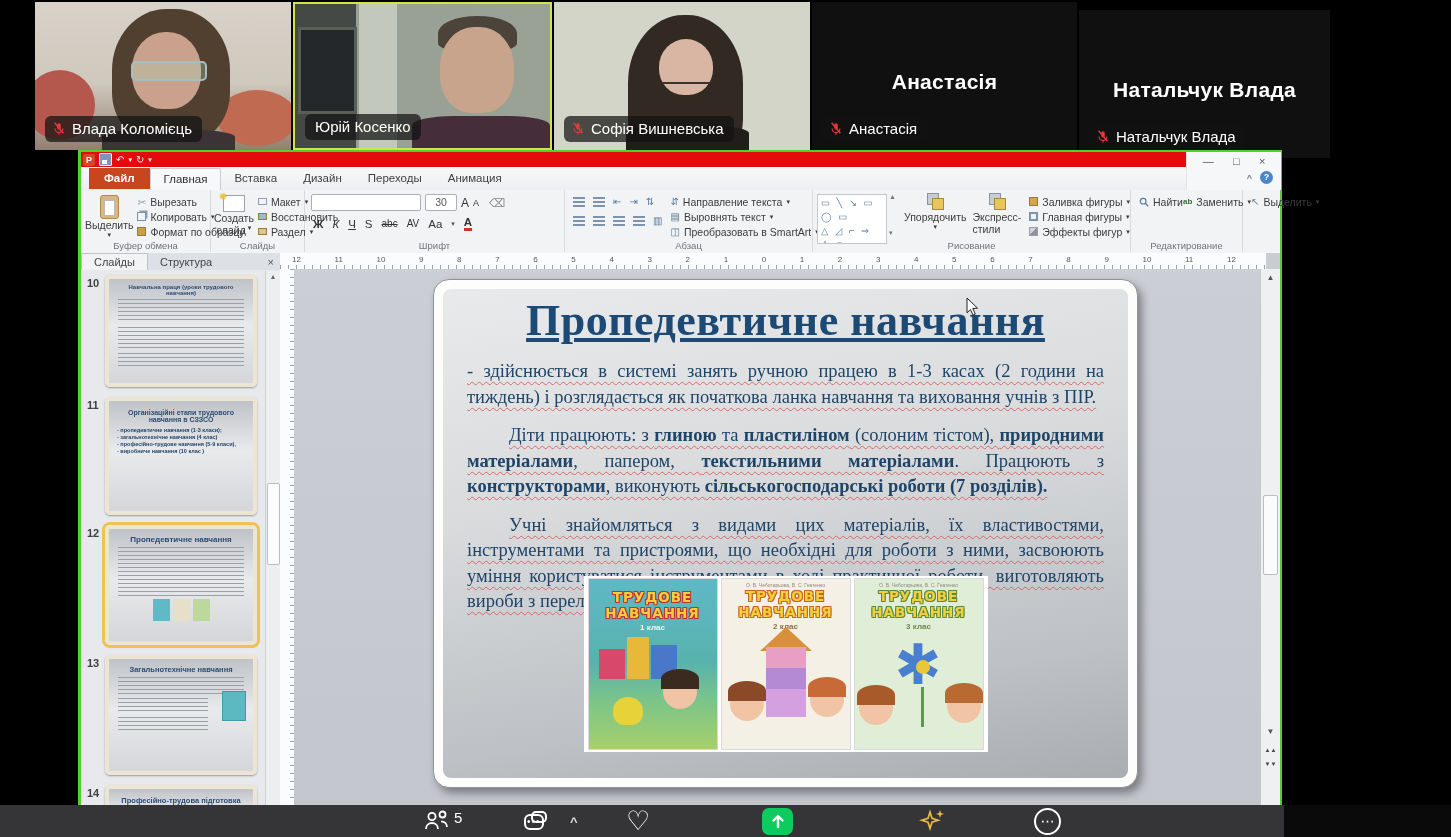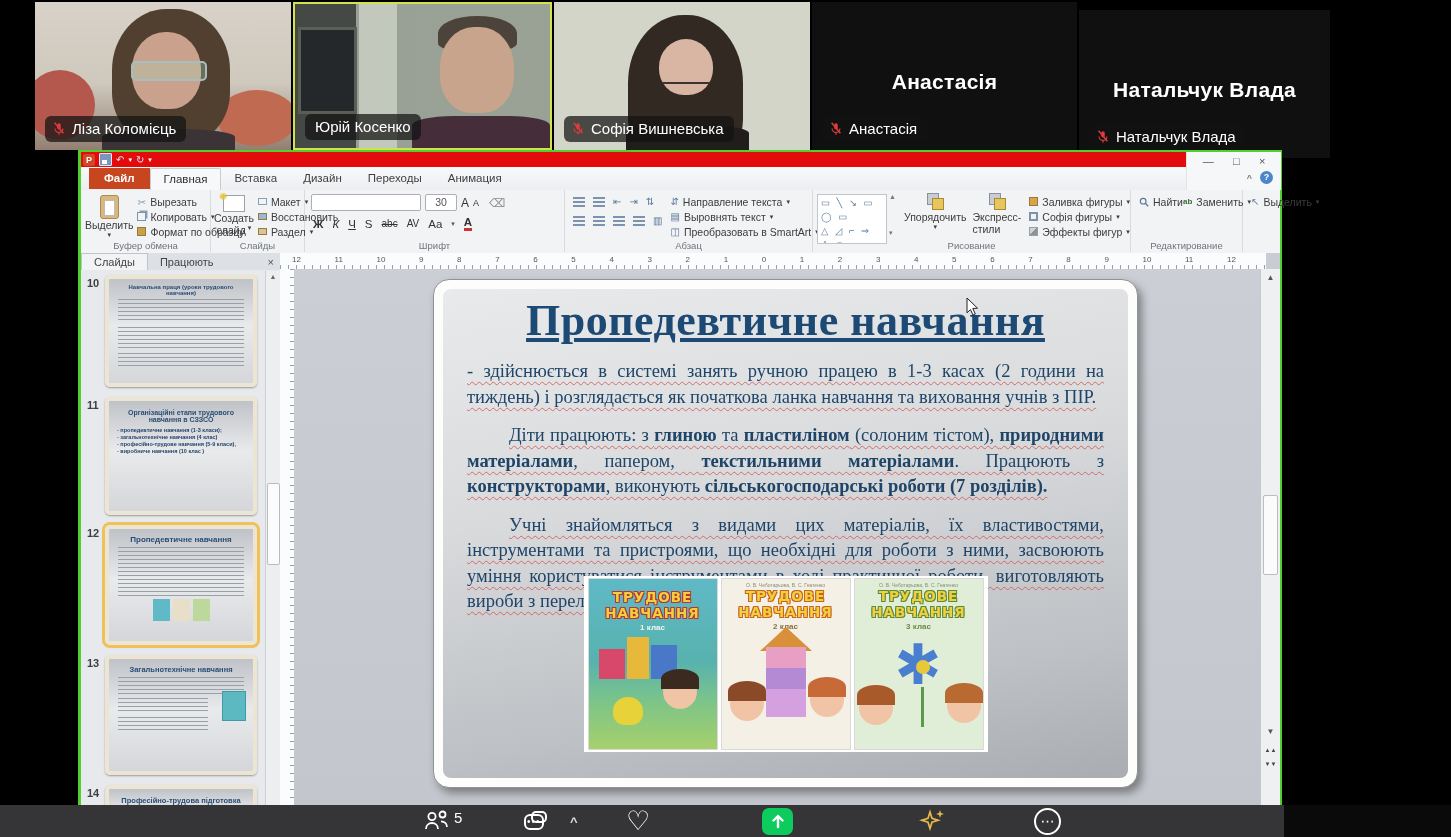--- a/index.html
+++ b/index.html
@@ -205,21 +205,21 @@
       <div class="p-face"></div>
       <div class="p-glasses"></div>
       <div class="p-body"></div>
       <div class="name-pill">
         <svg width="14" height="15" viewBox="0 0 16 16">
             <rect x="6" y="2" width="4" height="7" rx="2" fill="#e23b3b"></rect>
             <path d="M3.5 8a4.5 4.5 0 0 0 9 0" stroke="#e23b3b" fill="none" stroke-width="1.3"></path>
             <line x1="8" y1="12.5" x2="8" y2="15" stroke="#e23b3b" stroke-width="1.3"></line>
             <line x1="3" y1="1.5" x2="13" y2="13.5" stroke="#e23b3b" stroke-width="1.6"></line>
           </svg>
-        <span>Ліза Коломієць</span>
+        <span>Влада Коломієць</span>
       </div>
     </div>
     <div class="tile t2 active">
       <div class="p-extra"></div>
       <div class="p-extra2"></div>
       <div class="p-hair"></div>
       <div class="p-face"></div>
       <div class="p-body"></div>
       <div class="name-pill nomic">
         <span>Юрій Косенко</span>
@@ -446,21 +446,21 @@
             <span>Экспресс-стили</span>
           </div>
           <div style="display:flex;flex-direction:column;padding-top:4px;margin-left:8px;">
             <div class="smrow">
                 <span class="mi fill" style="width:9px;height:9px;"></span>
                 <span>Заливка фигуры</span>
                 <span style="font-size:7px;">▾</span>
               </div>
             <div class="smrow">
                 <span class="mi outl" style="width:9px;height:9px;"></span>
-                <span>Софія фигуры</span>
+                <span>Главная фигуры</span>
                 <span style="font-size:7px;">▾</span>
               </div>
             <div class="smrow">
                 <span class="mi eff" style="width:9px;height:9px;"></span>
                 <span>Эффекты фигур</span>
                 <span style="font-size:7px;">▾</span>
               </div>
           </div>
         </div>
         <div class="glabel">Рисование</div>
@@ -488,21 +488,21 @@
         </div>
         <div class="glabel">Редактирование</div>
       </div>
     </div>
 
     <div class="work">
 
       <div class="panel">
         <div class="panel-tabs">
           <span class="ptab on">Слайды</span>
-          <span class="ptab">Працюють</span>
+          <span class="ptab">Структура</span>
           <span class="pclose">×</span>
         </div>
         <div class="thumbwrap">
           <div class="thumb" style="top:4px;height:112px;">
             <span class="tnum">10</span>
             <div class="tpage">
               <div class="ttitle" style="font-size:6px;margin:5px 6px 2px;">Навчальна праця (уроки трудового навчання)</div>
               <div class="tlines" style="height:24px;"></div>
               <div class="tlines" style="height:22px;margin-top:4px;"></div>
               <div class="tlines" style="height:16px;margin-top:4px;"></div>

